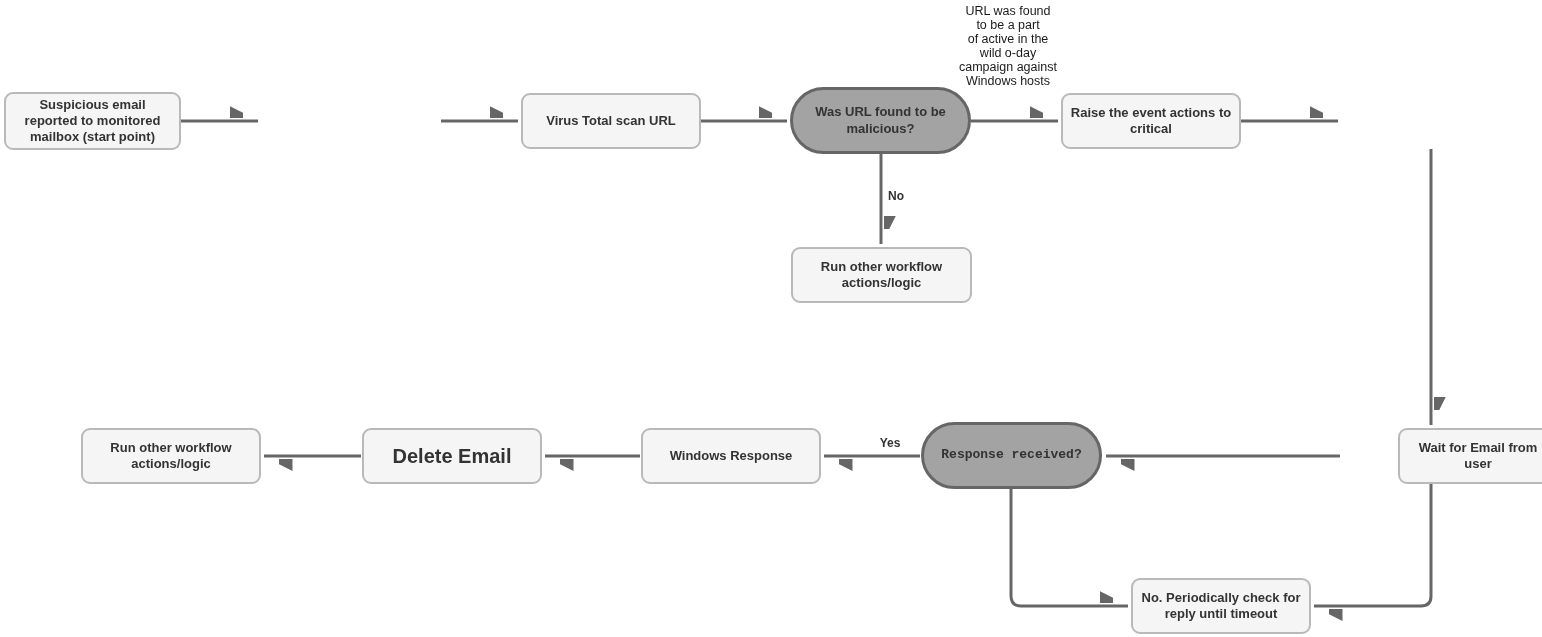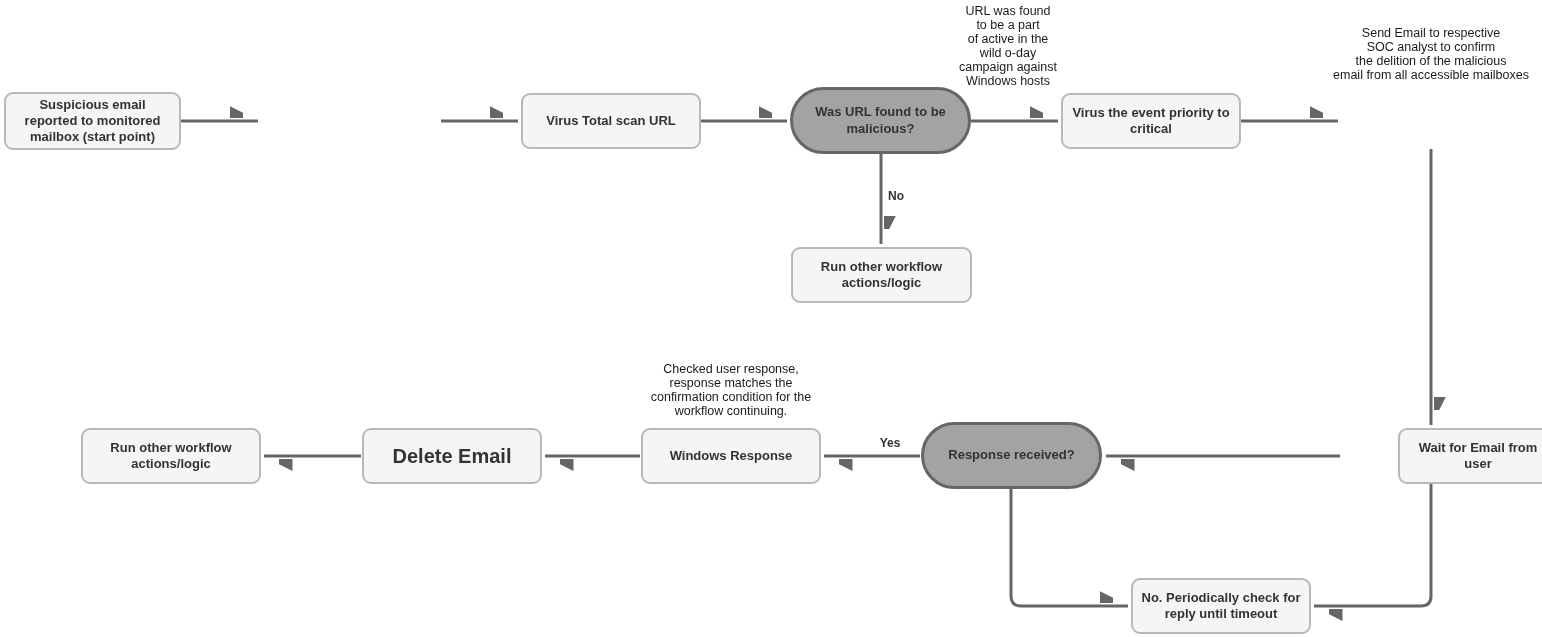--- a/index.html
+++ b/index.html
@@ -73,51 +73,43 @@
     </g>
   </svg>
 
   <div class="node" style="left:4px;top:92px;width:177px;height:58px;">Suspicious email reported to monitored mailbox (start point)</div>
 
 
   <div class="node" style="left:521px;top:93px;width:180px;height:56px;">Virus Total scan URL</div>
 
   <div class="node decision" style="left:790px;top:87px;width:181px;height:67px;">Was URL found to be malicious?</div>
 
-  <div class="node" style="left:1061px;top:93px;width:180px;height:56px;">Virus the event priority to critical</div>
+  <div class="node" style="left:1061px;top:93px;width:180px;height:56px;">Raise the event actions to critical</div>
 
 
   <div class="node" style="left:791px;top:247px;width:181px;height:56px;">Run other workflow actions/logic</div>
 
   <div class="node" style="left:81px;top:428px;width:180px;height:56px;">Run other workflow actions/logic</div>
 
   <div class="node big" style="left:362px;top:428px;width:180px;height:56px;">Delete Email</div>
 
   <div class="node" style="left:641px;top:428px;width:180px;height:56px;">Windows Response</div>
 
-  <div class="node decision" style="left:921px;top:422px;width:181px;height:67px;">Response received?</div>
+  <div class="node decision" style="left:921px;top:422px;width:181px;height:67px;font-family:Liberation Mono, monospace;">Response received?</div>
 
   <div class="node" style="left:1398px;top:428px;width:160px;height:56px;">Wait for Email from user</div>
 
   <div class="node" style="left:1131px;top:578px;width:180px;height:56px;">No. Periodically check for reply until timeout</div>
 
   <div class="annotation" style="left:933px;top:4px;width:150px;">URL was found
 to be a part
 of active in the
 wild o-day
 campaign against
 Windows hosts</div>
 
-  <div class="annotation" style="left:1322px;top:26px;width:218px;">Send Email to respective
-SOC analyst to confirm
-the delition of the malicious
-email from all accessible mailboxes</div>
 
-  <div class="annotation" style="left:628px;top:362px;width:206px;">Checked user response,
-response matches the
-confirmation condition for the
-workflow continuing.</div>
 
   <div class="edge-label" style="left:888px;top:189px;">No</div>
 
   <div class="edge-label" style="left:875px;top:436px;width:30px;">Yes</div>
 
 </div>
 
 </body></html>

